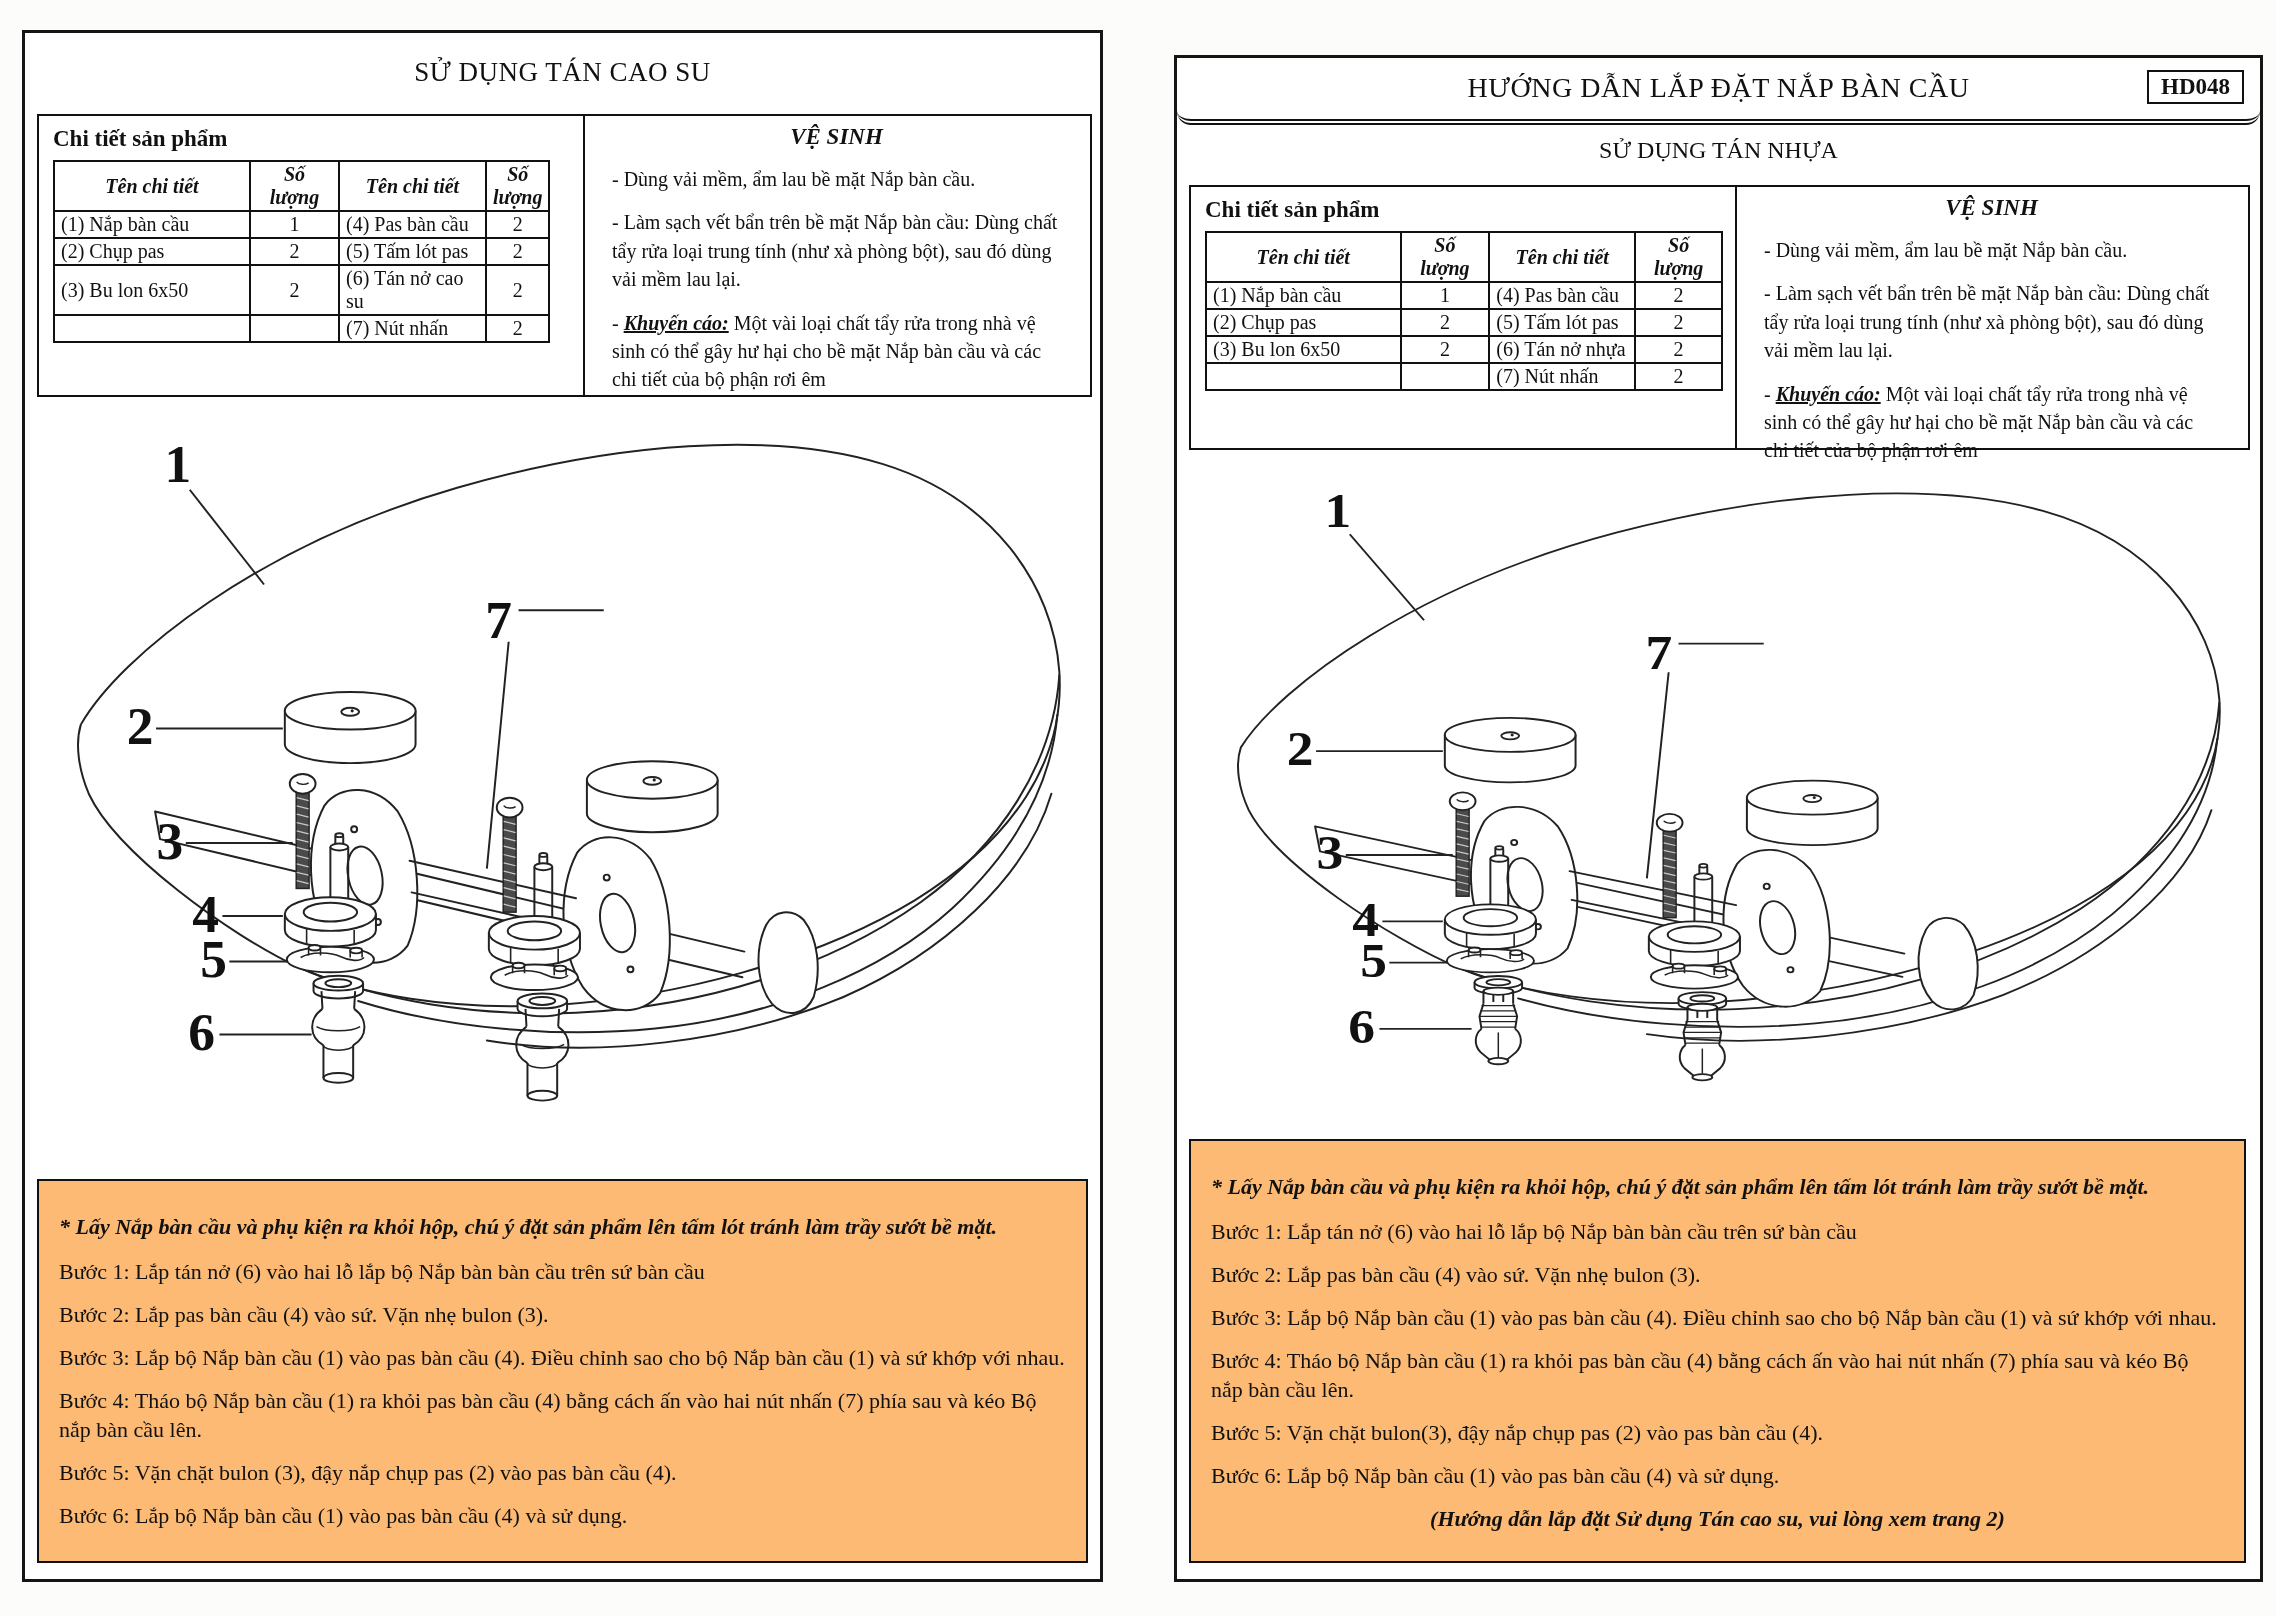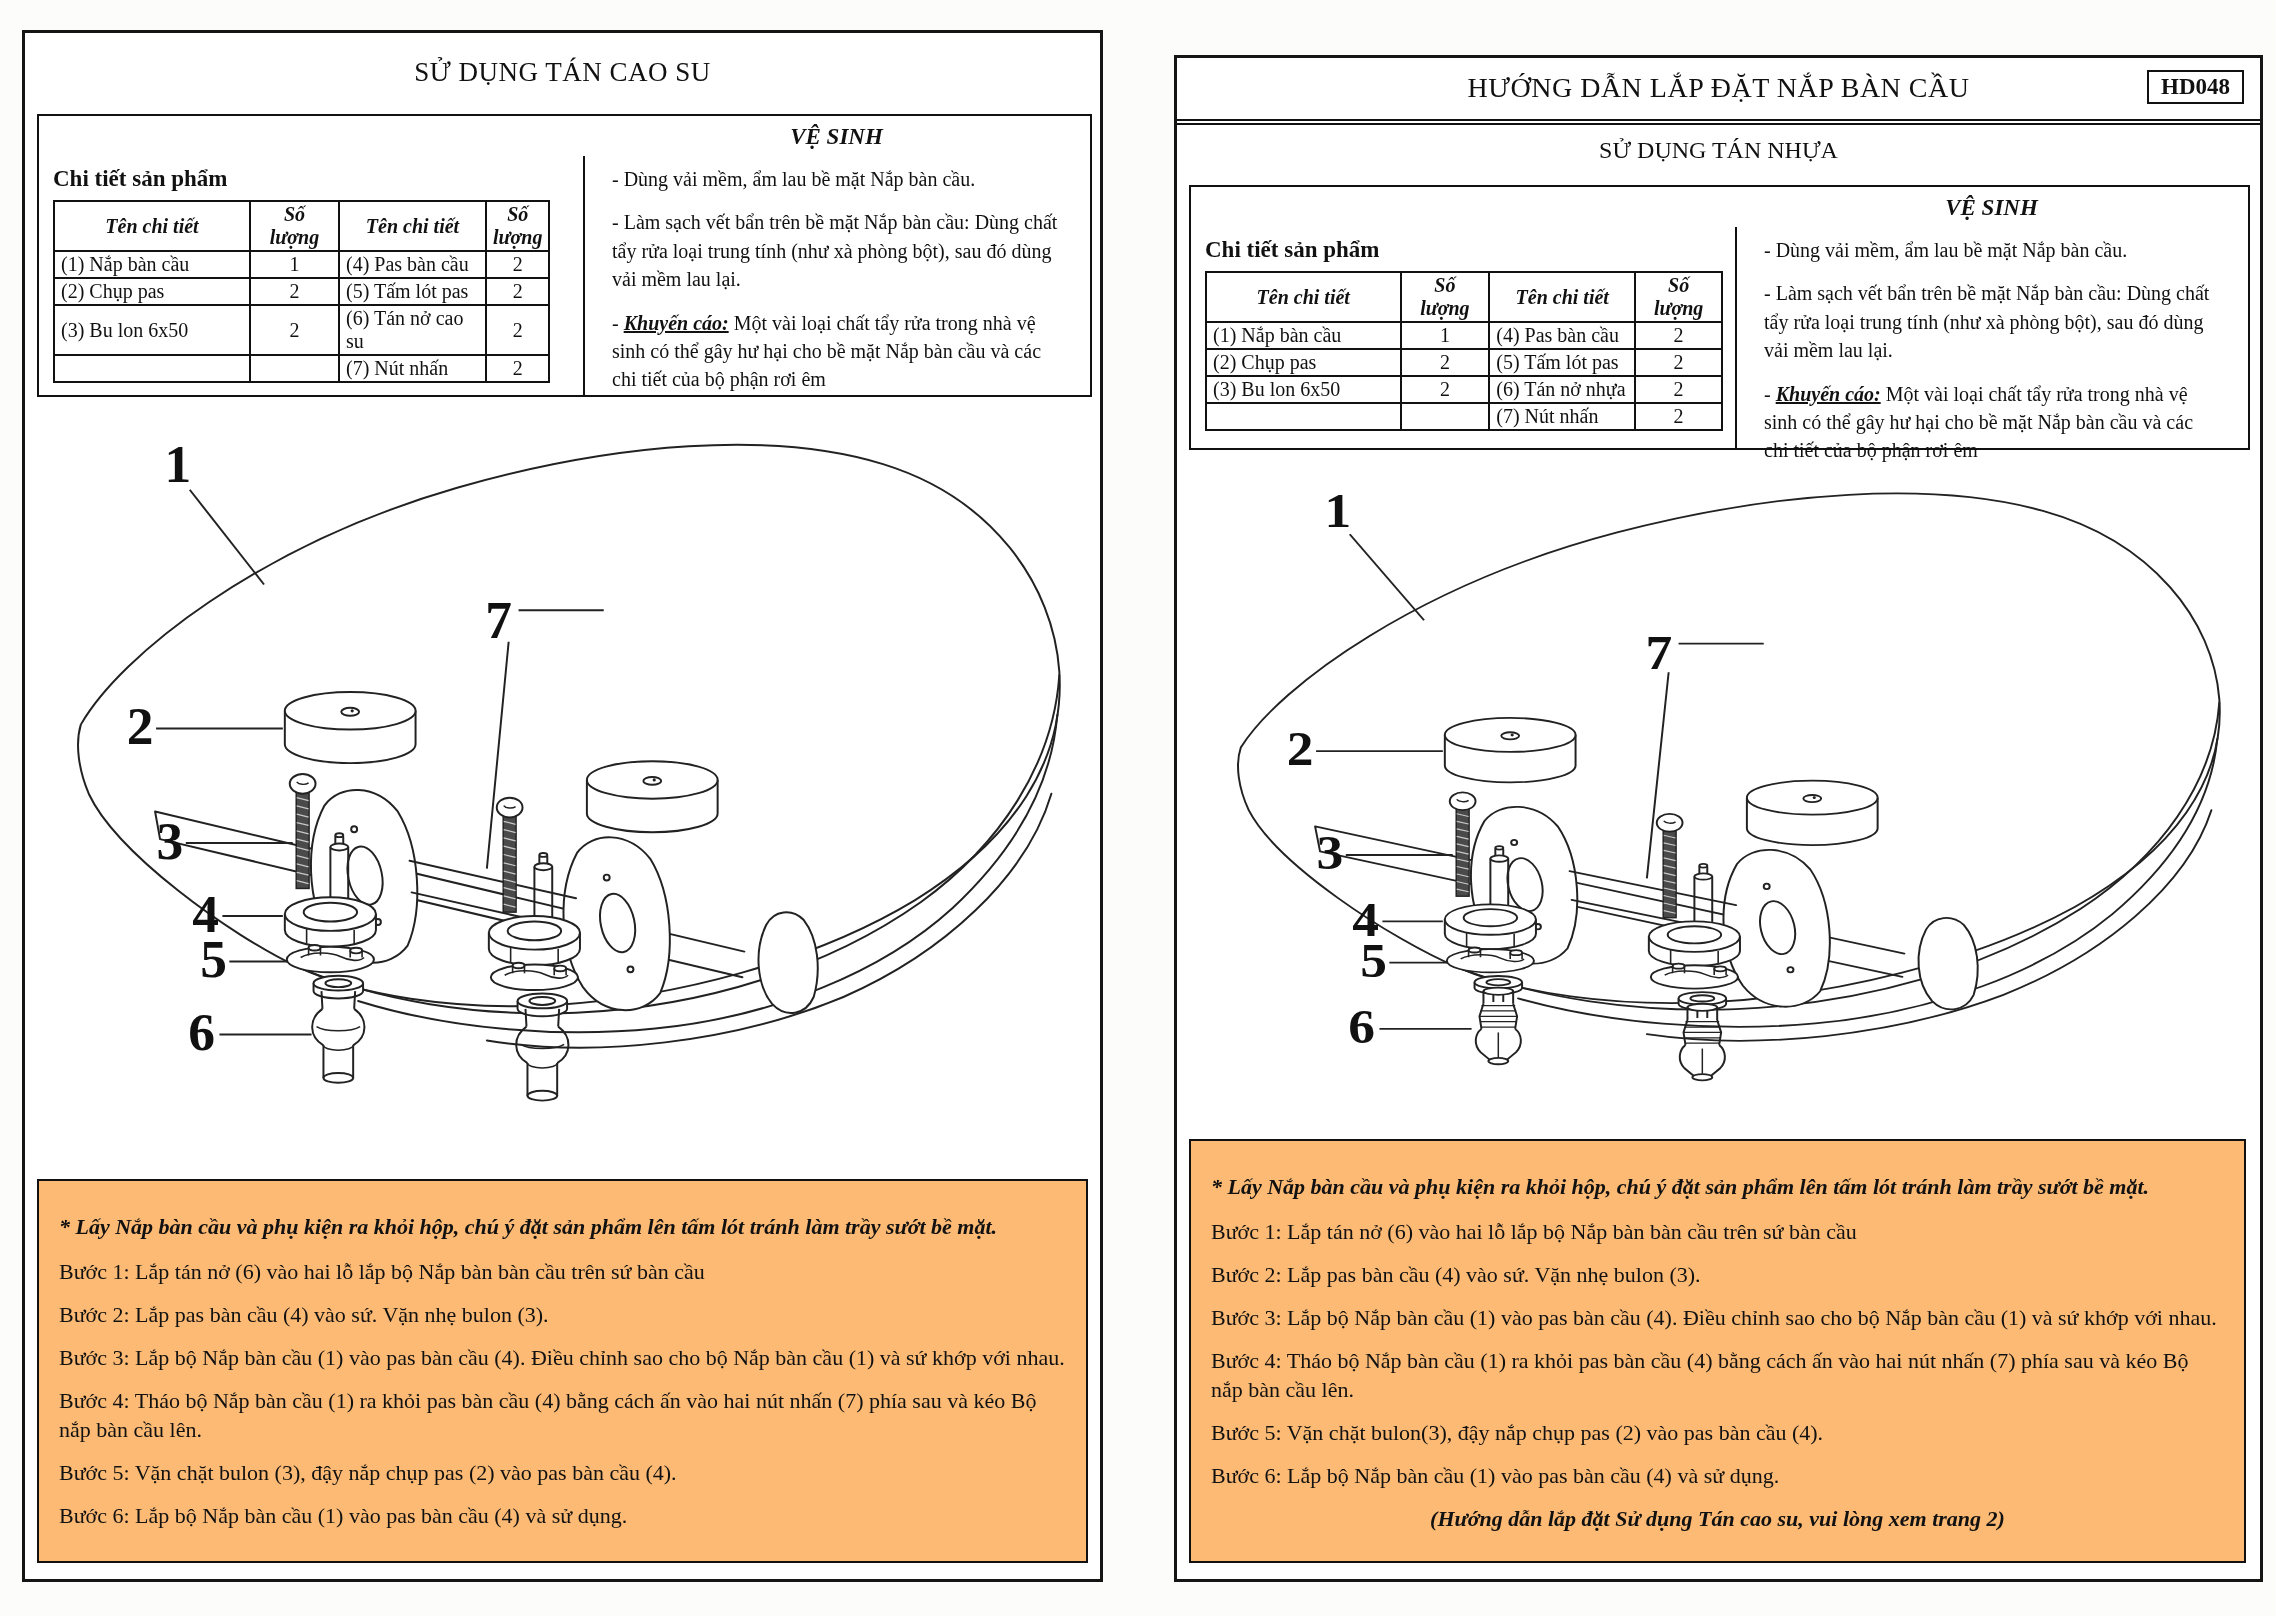--- a/index.html
+++ b/index.html
@@ -9,27 +9,27 @@
     -webkit-font-smoothing:antialiased;
   }
   .page{position:absolute;background:#fff;border:3px solid #151515;}
   #pageL{left:22px;top:30px;width:1075px;height:1546px;}
   #pageR{left:1174px;top:55px;width:1083px;height:1521px;}
 
   .abs{position:absolute;}
   .page-title{width:100%;text-align:center;font-weight:normal;font-size:27px;letter-spacing:0.5px;}
   .subtitle{width:100%;text-align:center;font-weight:normal;font-size:24px;}
 
-  .hdrbar{left:0;top:0;width:100%;height:61px;border-bottom:6px double #111;}
+  .hdrbar{left:0;top:0;width:100%;height:61px;border-bottom:6px double #111;border-radius:14px;}
   .hdrbar .page-title{margin-top:14px;font-size:28px;}
   .codebox{position:absolute;right:16px;top:12px;border:2px solid #111;padding:2px 12px;
            font-size:23px;font-weight:bold;background:#fff;}
 
   .infobox{border:2px solid #111;display:flex;align-items:stretch;background:#fff;}
-  .parts-pane{flex:0 0 546px;border-right:2px solid #111;padding:8px 12px 0 14px;box-sizing:border-box;margin-top:40px;}
+  .parts-pane{flex:0 0 546px;border-right:2px solid #111;padding:8px 12px 0 14px;box-sizing:border-box;}
   .parts-label{font-weight:bold;font-size:23px;margin:2px 0 8px 0;}
   table.parts{border-collapse:collapse;}
   table.parts td{border:2px solid #111;font-size:20px;padding:1px 6px;height:27px;box-sizing:border-box;}
   table.parts tr.hd td{font-weight:bold;font-style:italic;text-align:center;font-size:20px;}
   td.qty{text-align:center;}
   .c1{width:196px;} .c2{width:89px;} .c3{width:147px;}
   #pageL .c4{width:61px;} #pageR .c4{width:87px;}
 
   .vs{flex:1;padding:8px 14px 0 12px;}
   .vs-title{text-align:center;font-weight:bold;font-style:italic;

